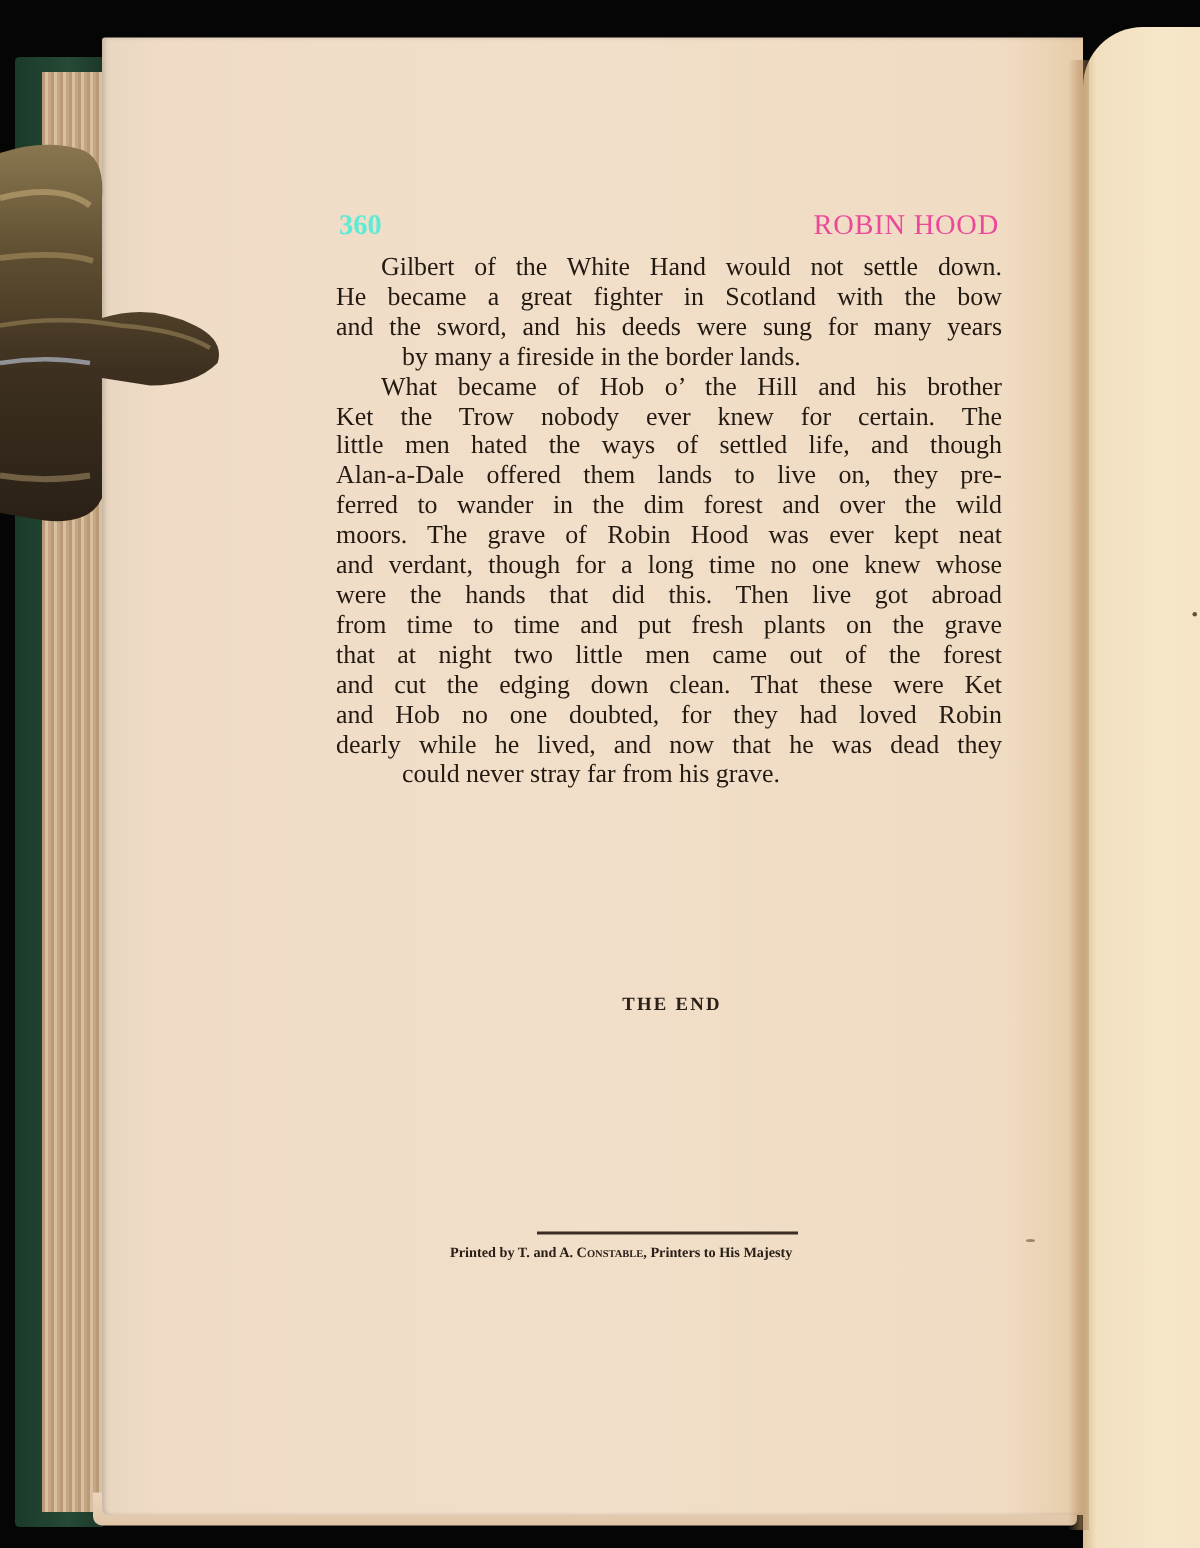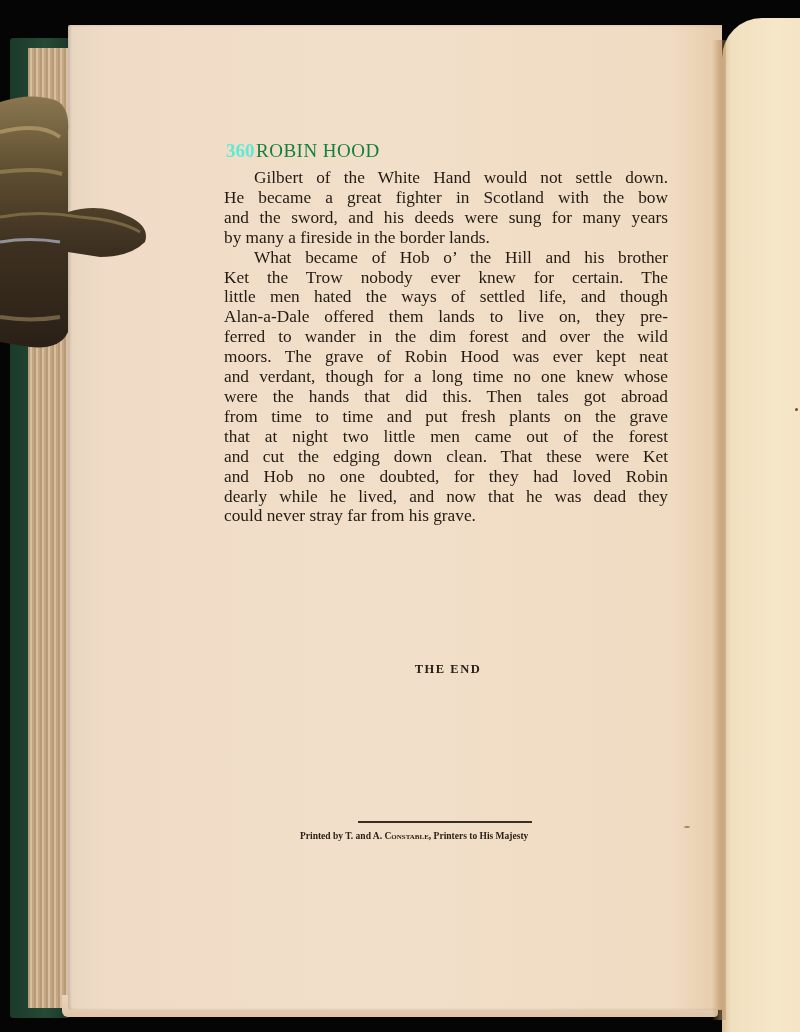--- a/index.html
+++ b/index.html
@@ -6,24 +6,24 @@
   body { width:800px; height:1032px; background:#050505; position:relative; overflow:hidden; font-family:"Liberation Serif", "DejaVu Serif", serif; }
   .cover-green { position:absolute; left:10px; top:38px; width:60px; height:980px; background:linear-gradient(90deg,#1b3a2a,#254a36 60%,#1c3628); border-radius:3px; }
   .page-block { position:absolute; left:28px; top:48px; width:50px; height:960px; background:repeating-linear-gradient(90deg,#b89a78 0 2px,#d8bfa0 2px 4px,#c4a683 4px 6px); }
   .left-page { position:absolute; left:68px; top:25px; width:654px; height:985px; background:linear-gradient(90deg,#e9d6c0 0%,#f0dcc6 6%,#f2dfc9 50%,#f0dbc3 92%,#e6cba9 100%); border-radius:2px 0 0 4px; box-shadow: inset 2px 0 3px rgba(0,0,0,0.15); }
   .left-page-edge { position:absolute; left:62px; top:995px; width:656px; height:22px; background:linear-gradient(180deg,#ead4bb,#e0c6a8); border-radius:0 0 4px 6px; }
   .right-page { position:absolute; left:722px; top:18px; width:90px; height:1014px; background:linear-gradient(90deg,#d9bf95 0%,#f1e0c0 10%,#f6e7c9 60%,#f4e3c3 100%); border-radius:40px 0 0 0; }
   .gutter { position:absolute; left:712px; top:40px; width:14px; height:980px; background:linear-gradient(90deg,rgba(200,165,120,0) 0%,rgba(180,140,95,0.55) 60%,rgba(160,120,80,0.3) 100%); }
   .clip { position:absolute; left:0; top:92px; width:150px; height:260px; }
   .header { position:absolute; top:140px; left:226px; width:440px; height:26px; }
   .page-num { position:absolute; left:0; top:0; font-size:19px; color:#5eead4; font-weight:bold; }
-  .running-title { position:absolute; left:0; right:0; top:0; text-align:left; font-size:19px; color:#15803d; letter-spacing:0.5px; padding-left:30px; }
+  .running-title { position:absolute; left:0; right:0; top:0; text-align:right; font-size:19px; color:#ec4899; letter-spacing:0.5px; padding-left:30px; }
   .body-text { position:absolute; top:168px; left:224px; width:444px; font-size:17.3px; line-height:19.9px; color:#231a12; text-align:justify; }
   .body-text .line { display:block; white-space:nowrap; text-align-last:justify; text-align:justify; }
-  .body-text .line.last { text-align-last:left; }
+  .body-text .line.last { text-align-last:left;margin-left:44px; }
   .indent { padding-left:30px; }
   .the-end { position:absolute; top:662px; left:226px; width:444px; text-align:center; font-size:12.5px; letter-spacing:1.5px; color:#2a2018; font-weight:bold; }
   .rule { position:absolute; top:821px; left:358px; width:174px; height:2px; background:#3a2e24; }
   .colophon { position:absolute; top:830px; left:300px; width:300px; text-align:left; font-size:9.5px; line-height:13.5px; color:#2a2018; font-weight:bold; }
   .smallcaps { font-variant:small-caps; }
   .speck { position:absolute; width:3px; height:3px; border-radius:50%; background:#6a5030; }
 </style>
 </head>
 <body>
 
@@ -64,21 +64,21 @@
     <span class="line last">by many a fireside in the border lands.</span>
   </div>
   <div>
     <span class="line indent">What became of Hob o’ the Hill and his brother</span>
     <span class="line">Ket the Trow nobody ever knew for certain.  The</span>
     <span class="line">little men hated the ways of settled life, and though</span>
     <span class="line">Alan-a-Dale offered them lands to live on, they pre-</span>
     <span class="line">ferred to wander in the dim forest and over the wild</span>
     <span class="line">moors.  The grave of Robin Hood was ever kept neat</span>
     <span class="line">and verdant, though for a long time no one knew whose</span>
-    <span class="line">were the hands that did this.  Then tales got abroad</span>
+    <span class="line">were the hands that did this.  Then live got abroad</span>
     <span class="line">from time to time and put fresh plants on the grave</span>
     <span class="line">that at night two little men came out of the forest</span>
     <span class="line">and cut the edging down clean.  That these were Ket</span>
     <span class="line">and Hob no one doubted, for they had loved Robin</span>
     <span class="line">dearly while he lived, and now that he was dead they</span>
     <span class="line last">could never stray far from his grave.</span>
   </div>
 </div>
 
 <div class="the-end">THE END</div>

